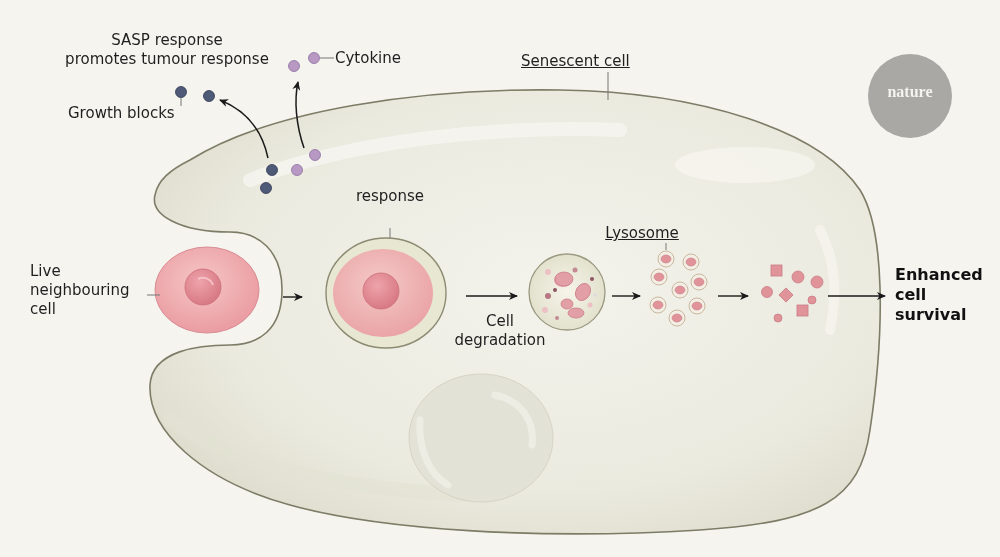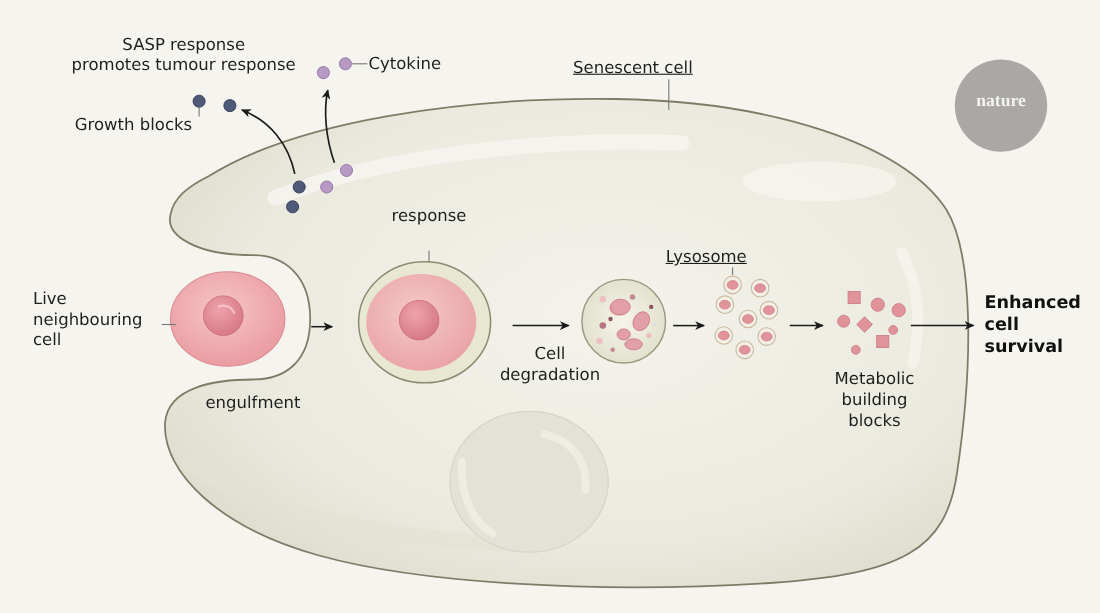--- a/index.html
+++ b/index.html
@@ -150,35 +150,29 @@
   <div class="lbl" style="left:335px; top:49px;text-align:right;">Cytokine</div>
   <div class="lbl" style="left:68px; top:104px;">Growth blocks</div>
   <div class="lbl" style="left:521px; top:52px;text-decoration:underline;">Senescent cell</div>
 
   <div class="lbl r" style="left:30px; top:262px; width:112px;">
     <div>Live</div>
     <div>neighbouring</div>
     <div>cell</div>
   </div>
   <div class="lbl c" style="left:170px; top:357px; width:120px;">
-    <div>engulfment</div>
   </div>
   <div class="lbl c" style="left:330px; top:187px; width:120px;">
     <div>response</div>
   </div>
   <div class="lbl c" style="left:440px; top:312px; width:120px;">
     <div>Cell</div>
     <div>degradation</div>
   </div>
   <div class="lbl c" style="left:592px; top:224px; width:100px;text-decoration:underline;">Lysosome</div>
-  <div class="lbl c" style="left:740px; top:335px; width:110px;">
-    <div>Metabolic</div>
-    <div>building</div>
-    <div>blocks</div>
-  </div>
   <div class="lbl bold" style="left:895px; top:265px;">
     <div>Enhanced</div>
     <div>cell</div>
     <div>survival</div>
   </div>
 
   <div class="logo">
     <span>nature</span>
   </div>
 </div>

